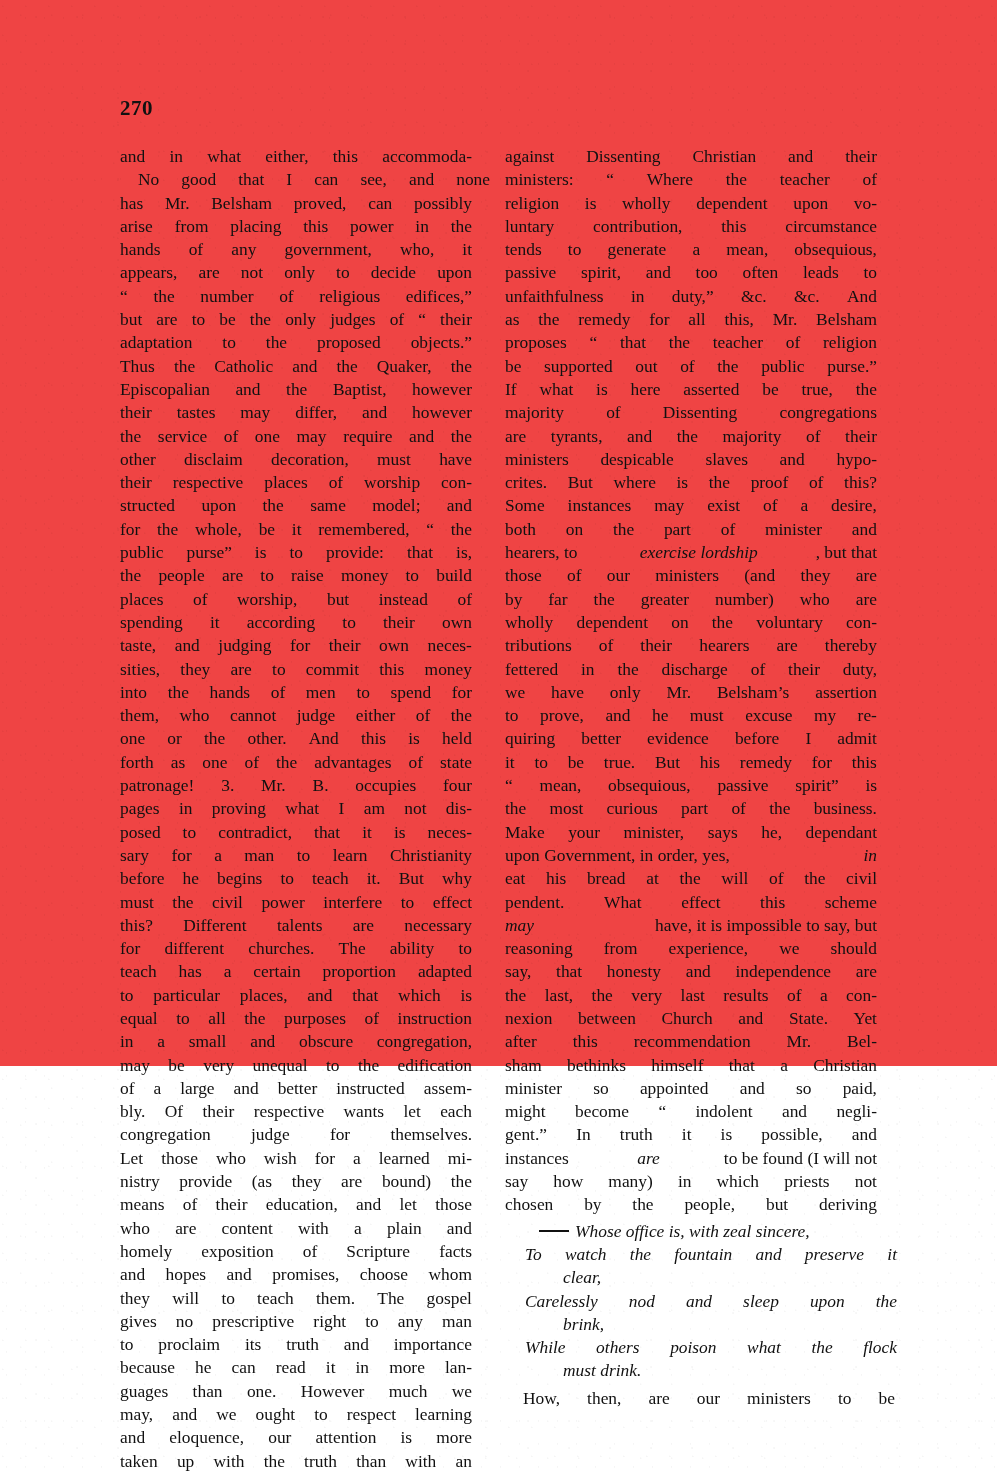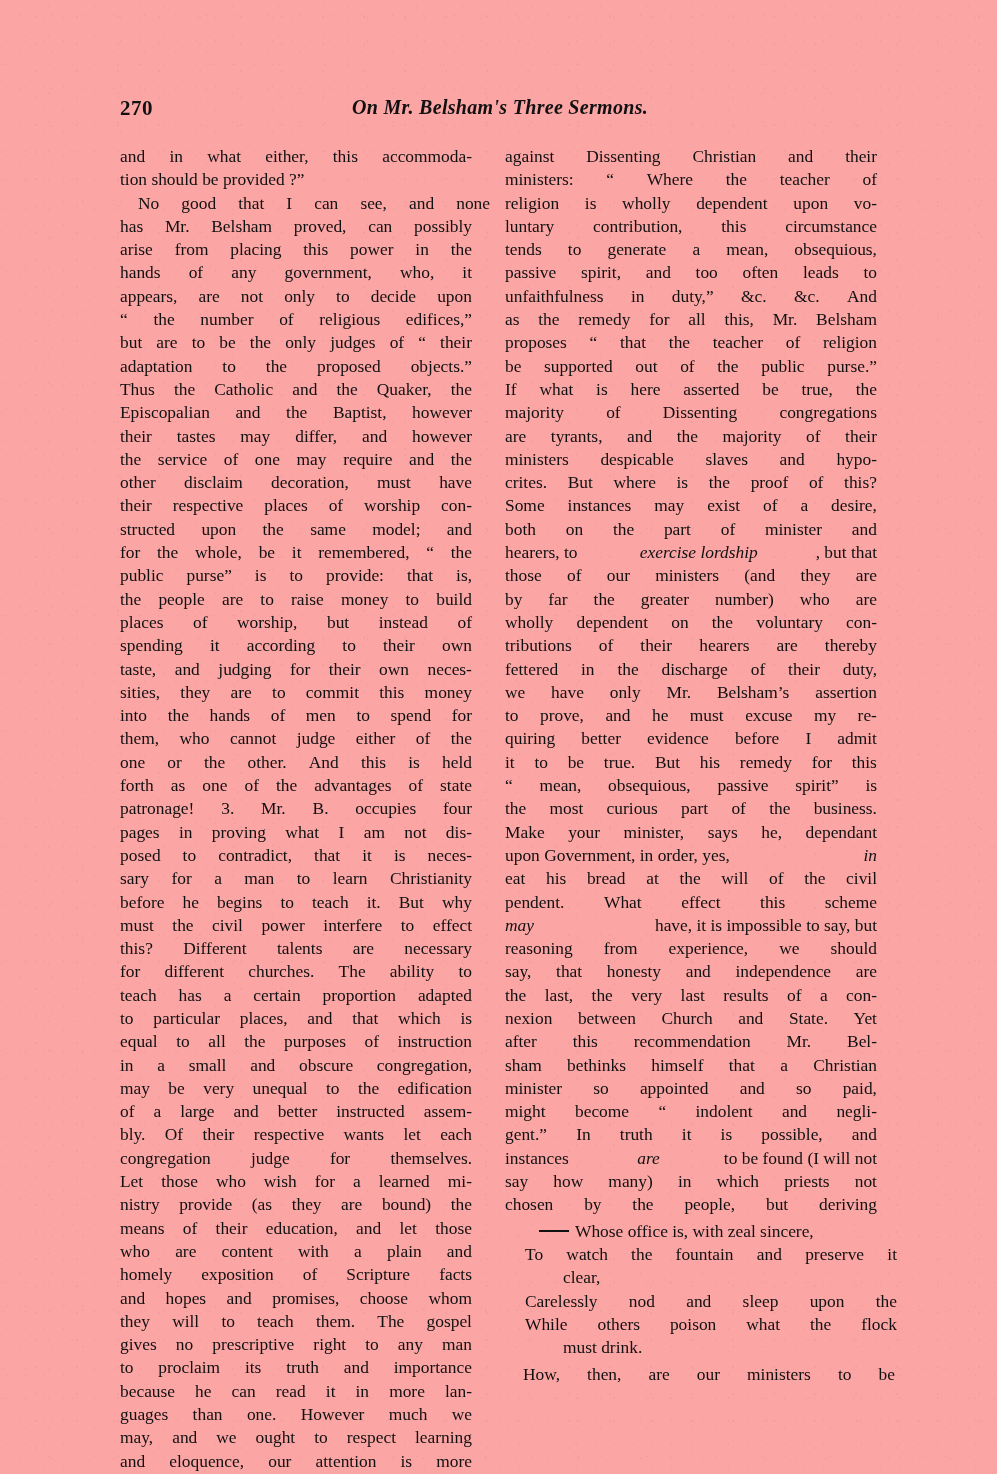--- a/index.html
+++ b/index.html
@@ -13,22 +13,22 @@
     font-family: "Liberation Serif", "DejaVu Serif", serif;
     color: #111111;
     position: relative;
     overflow: hidden;
   }
 
   .page {
     position: absolute;
     left: 0; top: 0;
     width: 997px;
-    height: 1474px;
-    background: #fca5a5;
+    height: 1066px;
+    background: #ef4444;
   }
 
   
   .runhead {
     position: absolute;
     left: 120px;
     top: 96px;
     width: 760px;
     height: 30px;
   }
@@ -83,21 +83,21 @@
   .j > span { white-space: pre; }
   .j.tight { justify-content: flex-start; }
   .indent { padding-left: 18px; }
 
   em { font-style: italic; }
 
   
   .verse {
     margin: 3px 0 4px 0;
   }
-  .verse .ln { height: 23.3px; }
+  .verse .ln { height: 23.3px; font-style: italic; }
   .v1 { padding-left: 34px; }
   .v2 { padding-left: 20px; }
   .vrun { padding-left: 58px; }
   .dash {
     display: inline-block;
     width: 30px;
     border-bottom: 2px solid #111;
     vertical-align: 5px;
     margin-right: 6px;
   }
@@ -117,38 +117,34 @@
     background-size: 23px 29px, 31px 37px, 19px 23px, 41px 27px;
   }
 </style>
 </head>
 <body>
 
 <div class="page">
 
   <div class="runhead">
     <div class="folio">270</div>
-    <div class="runtitle">On Mr. Belsham's Three Sermons.</div>
   </div>
 
   <div class="columns">
 
     <div class="col col-left">
 
       <div class="ln j">
           <span>and</span>
           <span>in</span>
           <span>what</span>
           <span>either,</span>
           <span>this</span>
           <span>accommoda-</span>
         </div>
-      <div class="ln j tight">
-        <span>tion should be provided ?”</span>
-      </div>
       <div class="ln j indent">
           <span>No</span>
           <span>good</span>
           <span>that</span>
           <span>I</span>
           <span>can</span>
           <span>see,</span>
           <span>and</span>
           <span>none</span>
         </div>
@@ -1031,20 +1027,23 @@
           <span>clear,</span>
         </div>
         <div class="ln j v2">
           <span>Carelessly</span>
             <span>nod</span>
             <span>and</span>
             <span>sleep</span>
             <span>upon</span>
             <span>the</span>
         </div>
+        <div class="ln vrun">
+          <span>brink,</span>
+        </div>
         <div class="ln j v2">
           <span>While</span>
             <span>others</span>
             <span>poison</span>
             <span>what</span>
             <span>the</span>
             <span>flock</span>
         </div>
         <div class="ln vrun">
           <span>must drink.</span>

